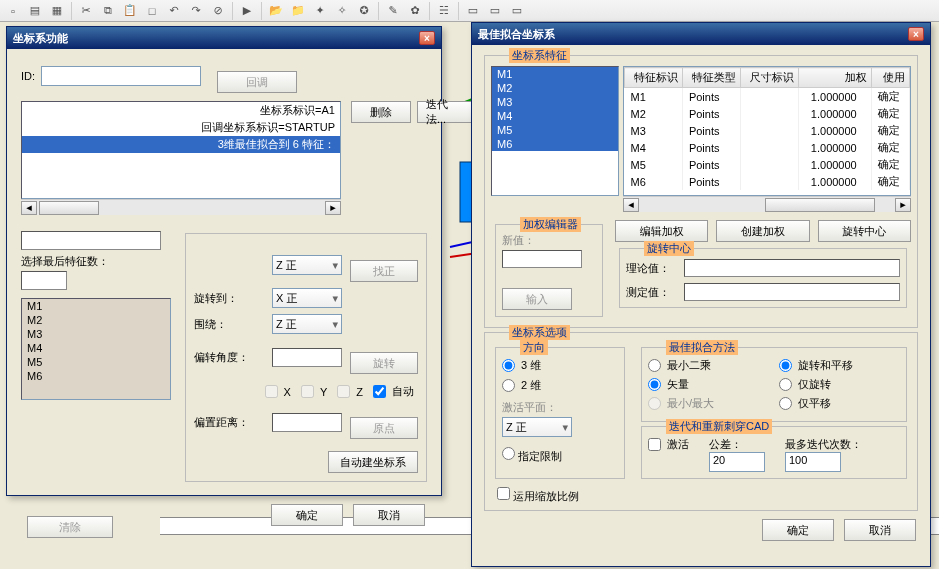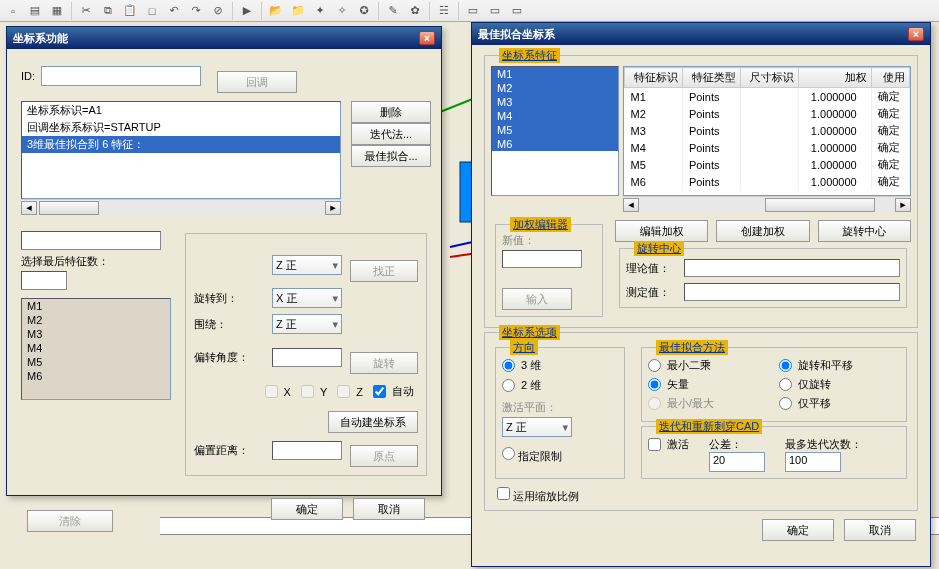--- a/index.html
+++ b/index.html
@@ -19,21 +19,21 @@
   .win .titlebar { height: 22px; background: linear-gradient(#3b6ea5,#0a246a); color: #fff; display: flex; align-items: center; padding: 0 6px; font-weight: bold; justify-content: space-between; }
   .win .titlebar .close { width:16px; height:14px; background: linear-gradient(#f5b0a0,#d85b3c); border:1px solid #a33; color:#fff; font-size:10px; display:flex;align-items:center;justify-content:center; border-radius:2px;}
 
   .btn { background: linear-gradient(#fefefe,#e6e6e0); border:1px solid #999; height:22px; padding:0 8px; display:inline-flex; align-items:center; justify-content:center; min-width:60px; cursor:default;}
   .btn.disabled { color:#999;margin-top:12px; }
   .input { background:#fff; border:1px solid #7f9db9; height:20px; padding:1px 3px; }
   .input.sunken { border:1px solid #888; border-top-color:#555; border-left-color:#555; }
   .select { background: linear-gradient(#fff,#eee); border:1px solid #7f9db9; height:20px; display:inline-flex; align-items:center; padding:0 3px; min-width:60px; position:relative;}
   .select::after{content:"▾"; position:absolute; right:3px; color:#666;}
   .fieldset { border:1px solid #bbb; padding:8px; margin:4px; position:relative; }
-  .fieldset > .legend { position:absolute; top:-8px; left:14px; background:#eab308; padding:0 3px; color:#003399;text-decoration:underline;}
+  .fieldset > .legend { position:absolute; top:-8px; left:24px; background:#fdba74; padding:0 3px; color:#003399;}
   label {display:inline-flex; align-items:center; gap:3px;}
   .listbox { background:#fff; border:1px solid #7f9db9; border-top-color:#556; border-left-color:#556; overflow:hidden; }
   .listbox .item { padding:1px 5px; }
   .listbox .item.sel { background:#316ac5; color:#fff; }
   .scrollbar-h { height:16px; background:#e8e8e8; border-top:1px solid #ccc; display:flex; align-items:center;}
   .scrollbar-h .sbtn{width:16px;height:14px;border:1px solid #999;background:linear-gradient(#fafafa,#ddd);display:flex;align-items:center;justify-content:center;}
   .scrollbar-h .thumb{width:60px;height:14px;border:1px solid #999;background:linear-gradient(#fafafa,#ddd);margin-left:2px;}
   .scrollbar-h .track{flex:1;}
   input[type="checkbox"], input[type="radio"]{margin:0 3px 0 0;}
   table.features { width:100%; border-collapse:collapse; background:#fff; }
@@ -94,34 +94,34 @@
     <span class="close">×</span>
   </div>
   <div style="padding:10px 10px 6px 14px;">
     <div style="display:flex; align-items:center; gap:6px; margin-bottom:8px;">
       <span>ID:</span>
       <div class="input" style="flex:0 0 160px;"></div>
       <div class="btn disabled" style="min-width:80px; margin-left:10px;">回调</div>
     </div>
 
     <div style="display:flex; gap:10px;">
-      <div style="flex:1;">
+      <div style="flex:1;text-align:right;">
         <div class="listbox" style="height:98px;">
           <div class="item">坐标系标识=A1</div>
           <div class="item">回调坐标系标识=STARTUP</div>
           <div class="item sel">3维最佳拟合到 6 特征：</div>
         </div>
         <div class="scrollbar-h">
           <div class="sbtn">◂</div>
           <div class="thumb"></div>
           <div class="track"></div>
           <div class="sbtn">▸</div>
         </div>
       </div>
-      <div style="width:80px; display:flex; flex-direction:column; ">
+      <div style="width:80px; display:flex; flex-direction:row; gap:6px;">
         <div class="btn">删除</div>
         <div class="btn">迭代法...</div>
         <div class="btn">最佳拟合...</div>
       </div>
     </div>
 
     <div style="display:flex; gap:10px; margin-top:14px;">
       <div style="width:150px;">
         <div class="input sunken" style="width:140px;height:19px;margin:2px 0 4px 0;"></div>
         <div>选择最后特征数：</div>
@@ -171,27 +171,27 @@
             </label>
           <label>
               <input type="checkbox" disabled="" style="">
               <span>Z</span>
             </label>
           <label>
               <input type="checkbox" checked="" style="">
               <span>自动</span>
             </label>
         </div>
-        <div style="text-align:right; margin-top:12px;">
-          <div class="btn" style="min-width:90px;">自动建坐标系</div>
-        </div>
         <div style="display:grid; grid-template-columns:70px 70px 1fr; gap:6px 8px; align-items:center;">
           <span>偏置距离：</span>
           <div class="input sunken" style="height:19px;"></div>
           <div class="btn disabled">原点</div>
+        </div>
+        <div style="text-align:right; margin-top:12px;">
+          <div class="btn" style="min-width:90px;">自动建坐标系</div>
         </div>
       </div>
     </div>
 
     <div style="display:flex; justify-content:space-between; margin-top:18px; padding:0 6px;">
       <div class="btn disabled" style="min-width:86px;">清除</div>
       <div style="display:flex; gap:10px;">
         <div class="btn" style="min-width:72px;">确定</div>
         <div class="btn" style="min-width:72px;">取消</div>
       </div>

